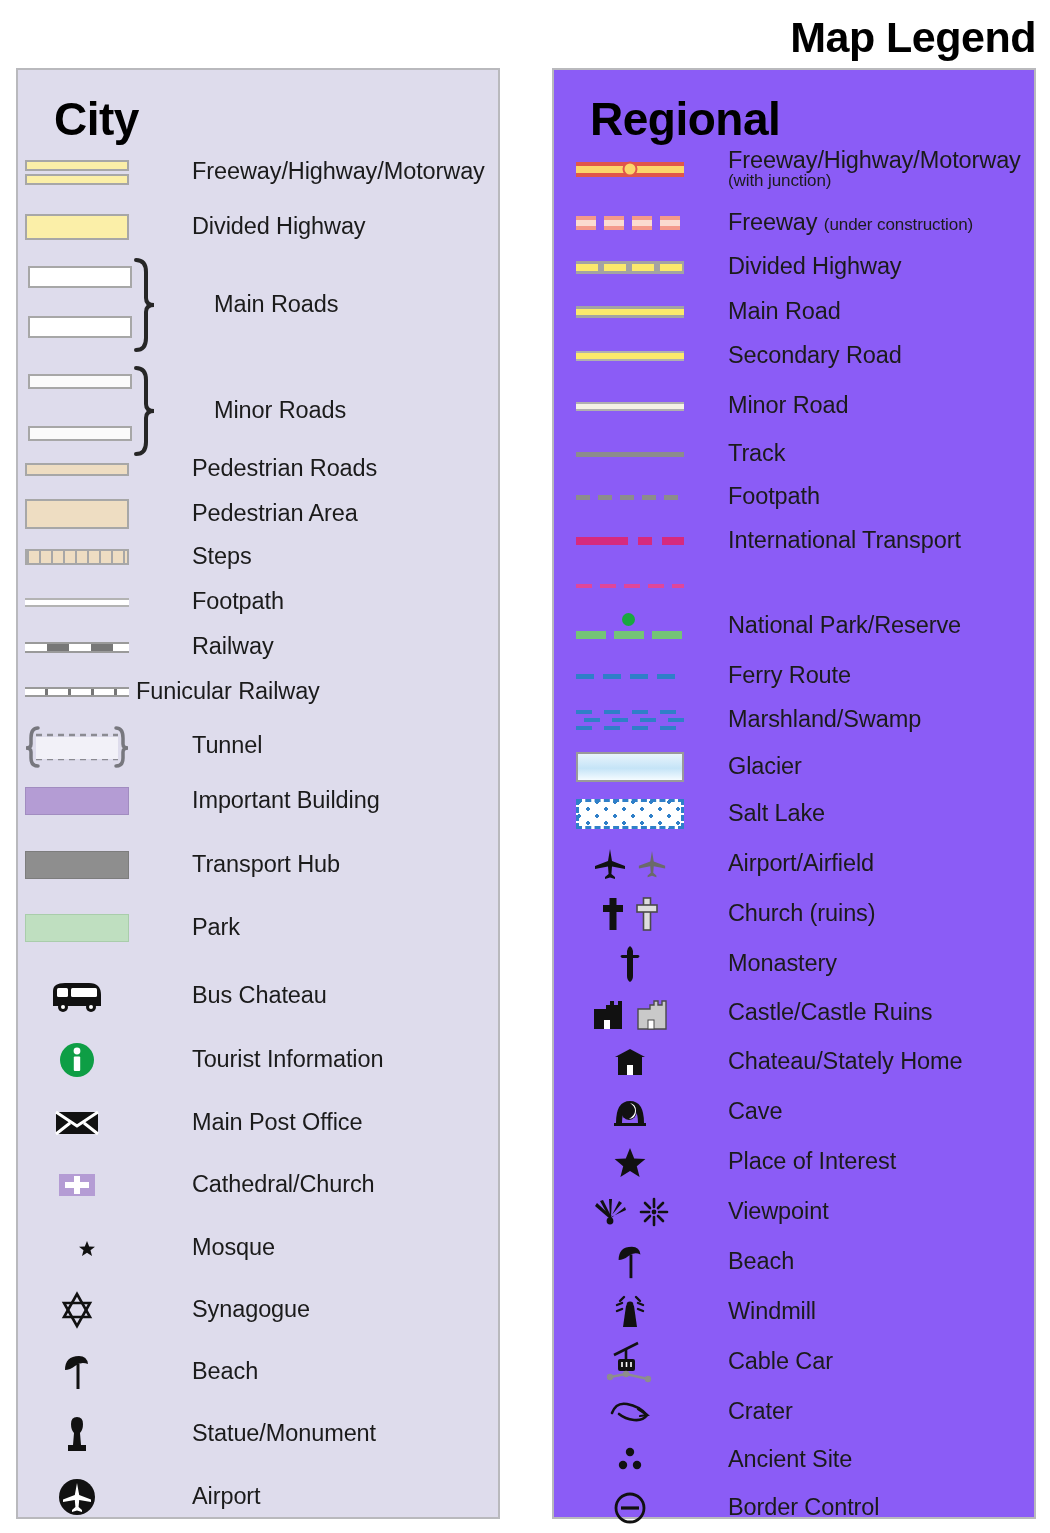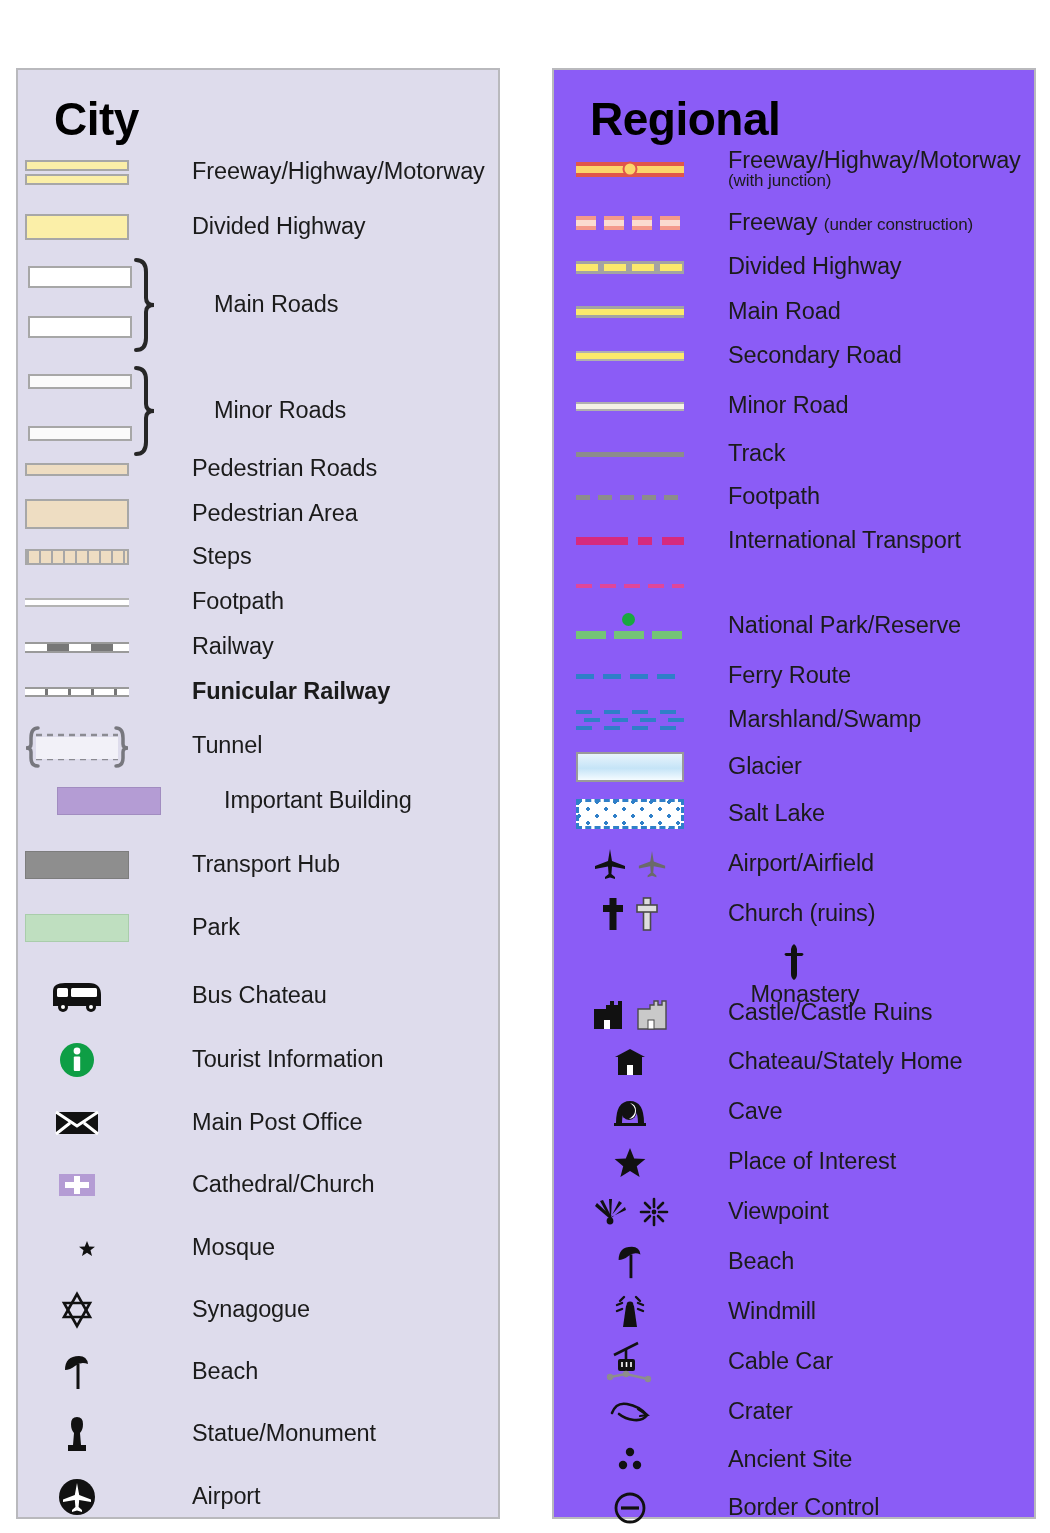--- a/index.html
+++ b/index.html
@@ -246,20 +246,21 @@
 
   .icons-pair { display: flex; align-items: center; justify-content: center; gap: 10px; }
 
   svg { display: block; }
 </style>
 </head>
 <body>
 
 <div id="root">
 
+  <div class="map-title">Map Legend</div>
 
   <div class="panel panel-city">
     <div class="panel-title">City</div>
 
     <div class="rows">
 
       <div class="row" style="top:80px;height:44px;">
         <div class="sym city-sym">
           <div class="fw-group">
             <div class="bar bar-fw"></div>
@@ -334,37 +335,37 @@
         <div class="sym city-sym">
           <div class="railway-c"></div>
         </div>
         <div class="lbl" style="margin-left: 56px;">Railway</div>
       </div>
 
       <div class="row" style="top:607px;height:30px;">
         <div class="sym city-sym">
           <div class="funicular-c"></div>
         </div>
-        <div class="lbl" style="margin-left: 56px; font-weight: bold;">Funicular Railway</div>
+        <div class="lbl" style="">Funicular Railway</div>
       </div>
 
       <div class="row" style="top:652px;height:48px;">
         <div class="sym city-sym">
           <svg width="110" height="48" viewBox="0 0 110 48">
             <path d="M16 6 Q9 6 9 16 L9 22 Q9 26 4 26 Q9 26 9 30 L9 36 Q9 44 16 44" fill="none" stroke="#77777e" stroke-width="3.5" stroke-linecap="round"></path>
             <path d="M94 6 Q101 6 101 16 L101 22 Q101 26 106 26 Q101 26 101 30 L101 36 Q101 44 94 44" fill="none" stroke="#77777e" stroke-width="3.5" stroke-linecap="round"></path>
             <line x1="14" y1="13" x2="96" y2="13" stroke="#8b8b92" stroke-width="2.5" stroke-dasharray="6 5"></line>
             <line x1="14" y1="37" x2="96" y2="37" stroke="#8b8b92" stroke-width="2.5" stroke-dasharray="6 5"></line>
             <rect x="14" y="15" width="82" height="22" fill="#f2f1f8"></rect>
           </svg>
         </div>
         <div class="lbl" style="margin-left: 56px;">Tunnel</div>
       </div>
 
-      <div class="row" style="top:713px;height:36px;padding-left:32px;">
+      <div class="row" style="top:713px;height:36px;">
         <div class="sym city-sym">
           <div style="width:104px;height:28px;background:#b49cd4;border:1px solid #a18cc0;"></div>
         </div>
         <div class="lbl" style="margin-left: 56px;">Important Building</div>
       </div>
 
       <div class="row" style="top:777px;height:36px;">
         <div class="sym city-sym">
           <div style="width:104px;height:28px;background:#8e8e8e;border:1px solid #7d7d7d;"></div>
         </div>
@@ -626,21 +627,21 @@
             </svg>
             <svg width="24" height="36" viewBox="0 0 24 36">
               <rect x="8.5" y="2" width="7" height="32" fill="#dedede" stroke="#4a4a4a" stroke-width="1.6"></rect>
               <rect x="2" y="9" width="20" height="7" fill="#dedede" stroke="#4a4a4a" stroke-width="1.6"></rect>
             </svg>
           </div>
         </div>
         <div class="lbl" style="margin-left: 22px;">Church (ruins)</div>
       </div>
 
-      <div class="row" style="top:872px;height:44px;flex-direction:column;">
+      <div class="row" style="top:872px;height:44px;">
         <div class="sym reg-sym">
           <svg width="26" height="40" viewBox="0 0 26 40">
             <path d="M13 2 Q16 4 16 7 L16 11 L21 11 Q24 12 21 14 L16 14 L16 32 Q16 36 13 38 Q10 36 10 32 L10 14 L5 14 Q2 12 5 11 L10 11 L10 7 Q10 4 13 2 Z" fill="#111"></path>
           </svg>
         </div>
         <div class="lbl" style="margin-left: 22px;">Monastery</div>
       </div>
 
       <div class="row" style="top:920px;height:46px;">
         <div class="sym reg-sym">

